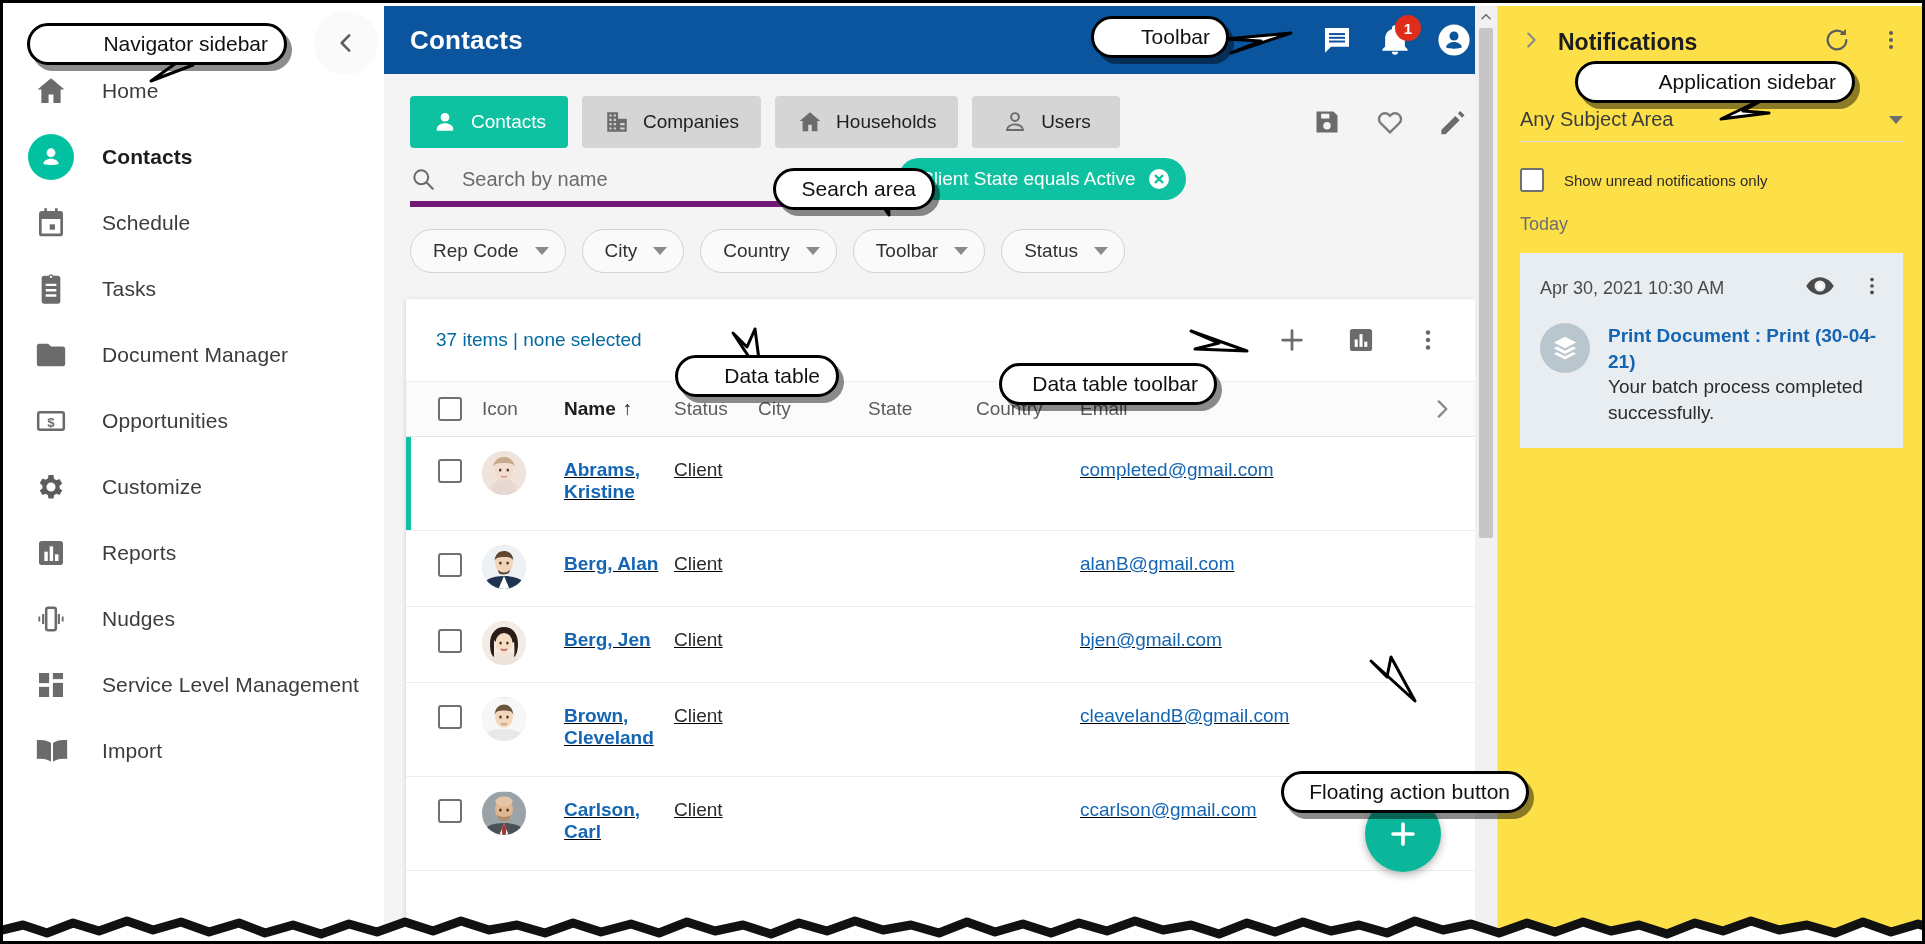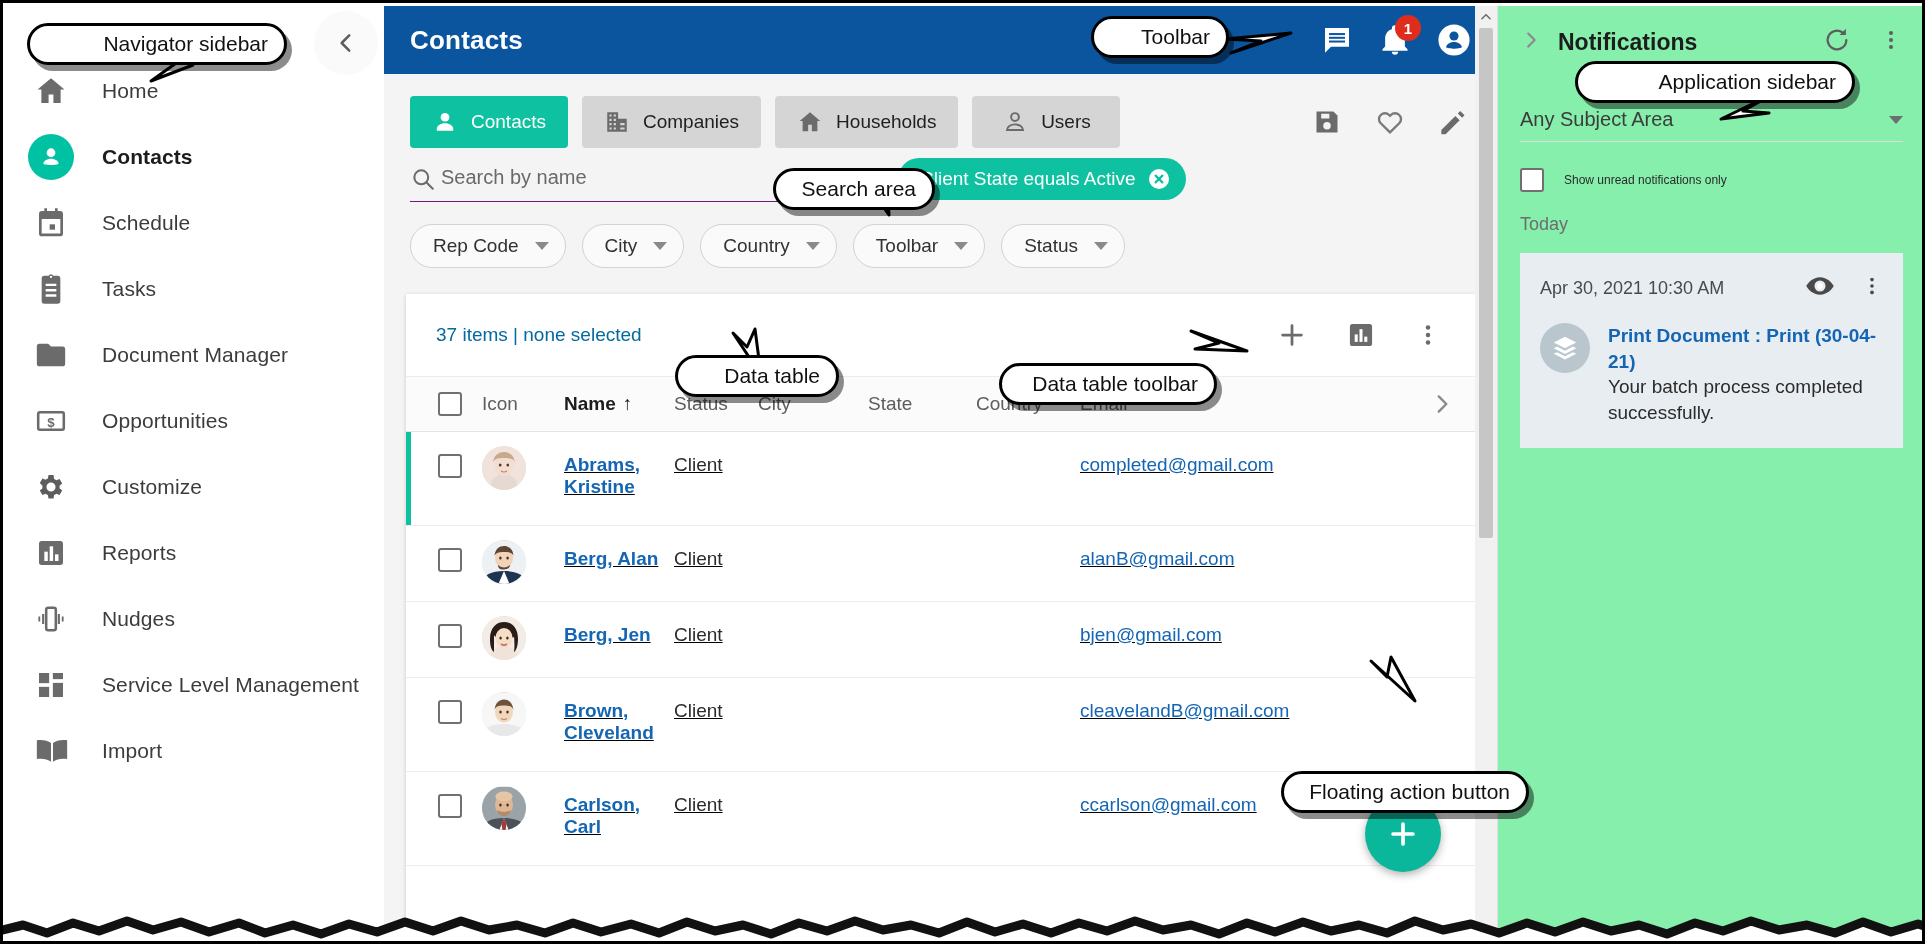--- a/index.html
+++ b/index.html
@@ -106,22 +106,22 @@
   }
   .tab-act { cursor: pointer; display:flex; }
 
   
   #search-row {
     display: flex; align-items: flex-start;
     padding: 18px 0 0 26px;
   }
   #search-box {
     width: 378px; padding-bottom: 9px;
-    border-bottom: 1px solid #701a75;
-    display: flex; align-items: flex-start; gap: 5px;
+    border-bottom: 6px solid #701a75;
+    display: flex; align-items: center; gap: 26px;
   }
   #search-input {
     border: 0; outline: 0; background: transparent;
     font-size: 20px; color: #5d5d5d;
     font-family: "Liberation Sans", sans-serif;
     width: 300px;
   }
   #search-input::placeholder { color: #6a6a6a; }
   #filter-funnel { margin-left: 44px; margin-top: -2px; cursor: pointer; }
   #filter-chip {
@@ -243,41 +243,41 @@
   #main-thumb {
     position: absolute; top: 22px; left: 4px;
     width: 14px; height: 510px;
     background: #c6c6c6; border-radius: 2px; cursor: pointer;
   }
 
   
   #app-sidebar {
     position: absolute; left: 1494px; top: 3px;
     width: 428px; height: 938px;
-    background: #86efac;
+    background: #fde047;
     border-left: 1px solid #e0e0e0;
     padding: 0 22px;
   }
   #notif-head {
     display: flex; align-items: center; height: 72px; gap: 16px;
   }
   #notif-title { font-size: 23px; font-weight: bold; color: #1d1d1d; }
   #notif-head-actions { margin-left: auto; display: flex; align-items: center; gap: 28px; }
   #subject-select {
     margin-top: 30px;
     display: flex; align-items: center;
     padding-bottom: 10px; border-bottom: 1px solid #dddddd;
     font-size: 20px; color: #3c3c3c; cursor: pointer;
   }
   #subject-select .caret { margin-left: auto; border-top-color: #6d6d6d; }
   #unread-row {
     display: flex; align-items: center; gap: 20px;
     margin-top: 26px; cursor: pointer;
   }
-  #unread-label { font-size: 12px; color: #2b2b2b; }
+  #unread-label { font-size: 15px; color: #2b2b2b; }
   #today-label { margin-top: 22px; font-size: 18px; color: #6d6d6d; }
   #notif-card {
     margin-top: 18px; background: #e8edf1;
     padding: 18px 20px 22px 20px;
   }
   #notif-card-top { display: flex; align-items: center; }
   #notif-time { font-size: 18px; color: #4a4a4a; }
   #notif-card-actions { margin-left: auto; display: flex; align-items: center; gap: 26px; }
   #notif-body { display: flex; gap: 18px; margin-top: 18px; }
   #notif-badge-ico {

